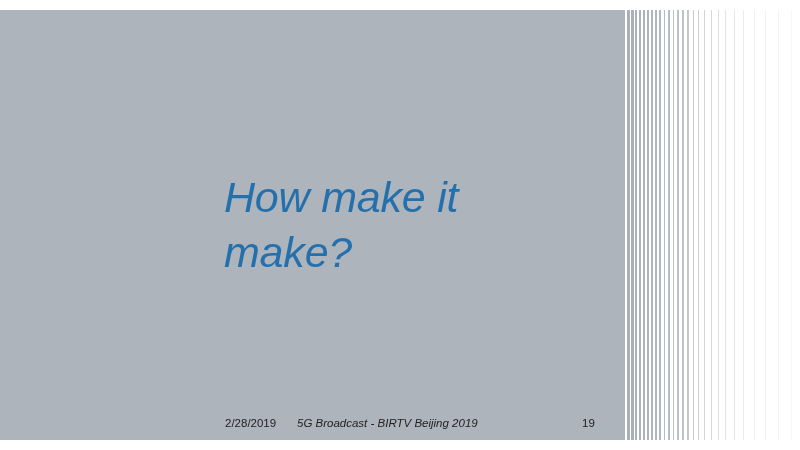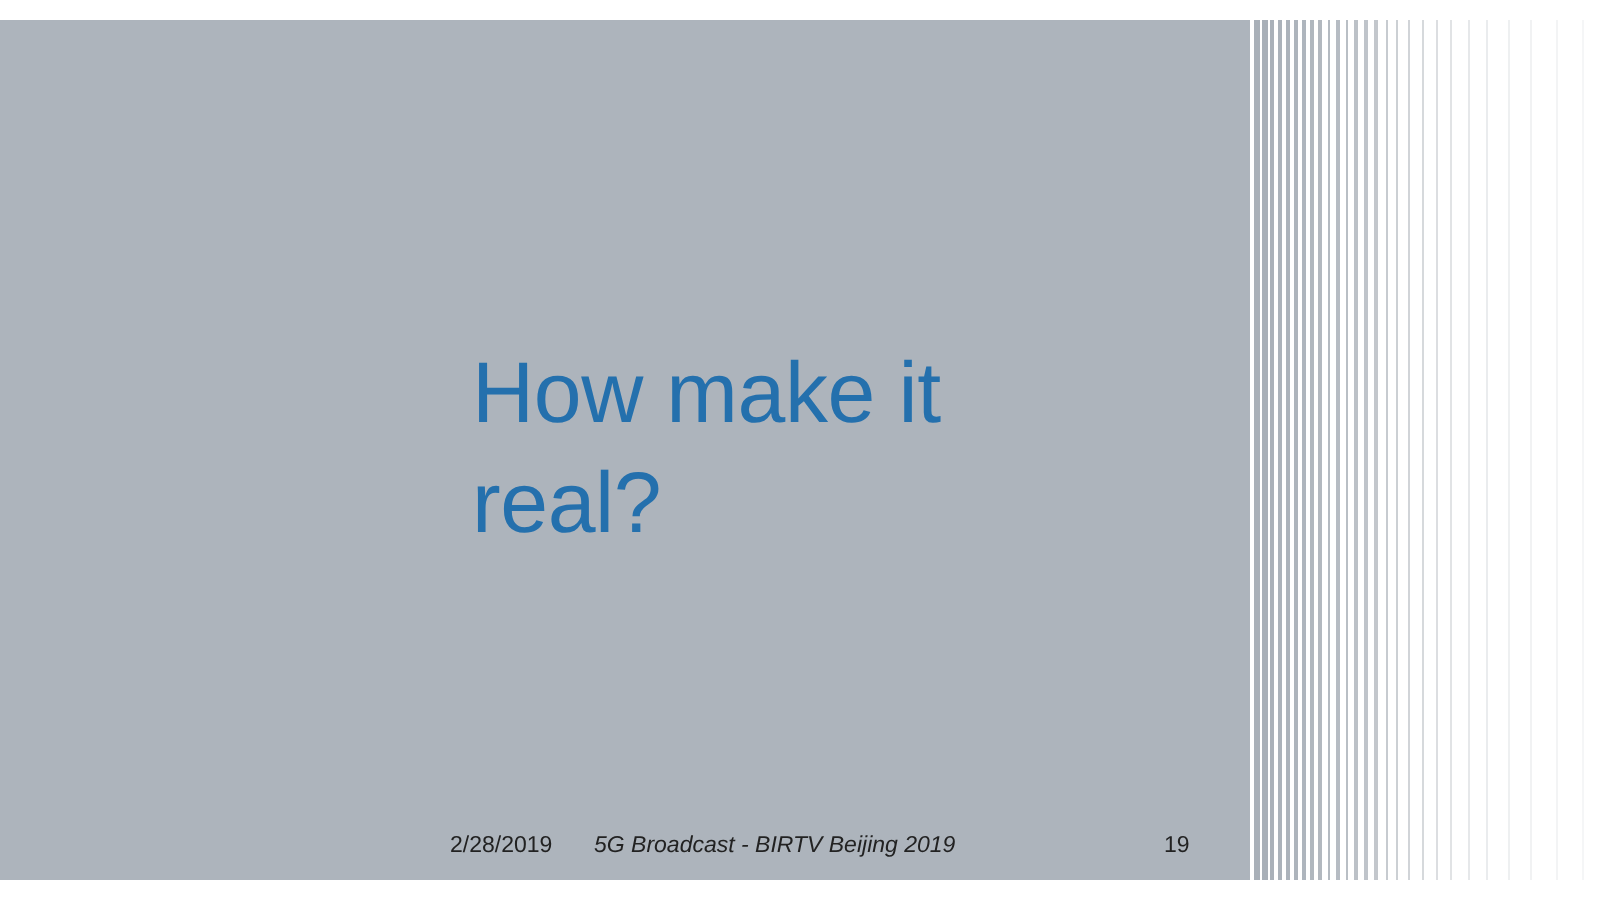--- a/index.html
+++ b/index.html
@@ -37,23 +37,24 @@
   }
   .stripes .stripe {
     position: absolute;
     top: 0;
     height: 100%;
   }
 
   
   .title-block {
     position: absolute;
-    left: 236px;
+    left: 224px;
     top: 160px;
     width: 380px;
+    font-style: italic;
   }
   .title-line {
     color: #2470ad;
     font-size: 43px;
     line-height: 55px;
     font-weight: 400;
     letter-spacing: -0.2px;
     white-space: nowrap;
   }
 
@@ -146,21 +147,21 @@
       <div class="stripe" style="left: 108.5px; width: 1.1px; background: rgb(230, 232, 234);"></div>
       <div class="stripe" style="left: 118px; width: 1.1px; background: rgb(234, 236, 238);"></div>
       <div class="stripe" style="left: 128.5px; width: 1px; background: rgb(238, 240, 241);"></div>
       <div class="stripe" style="left: 140px; width: 1px; background: rgb(241, 242, 243);"></div>
       <div class="stripe" style="left: 152.5px; width: 1px; background: rgb(243, 244, 245);"></div>
       <div class="stripe" style="left: 166px; width: 0.9px; background: rgb(245, 246, 247);"></div>
     </div>
 
   <div class="title-block">
     <div class="title-line">How make it</div>
-    <div class="title-line">real?</div>
+    <div class="title-line">make?</div>
   </div>
 
   <div class="footer">
 
 
     <div class="footer-date">2/28/2019</div>
     <div class="footer-subject">5G Broadcast - BIRTV Beijing 2019</div>
     <div class="footer-pagenum">19</div>
 
   </div>

